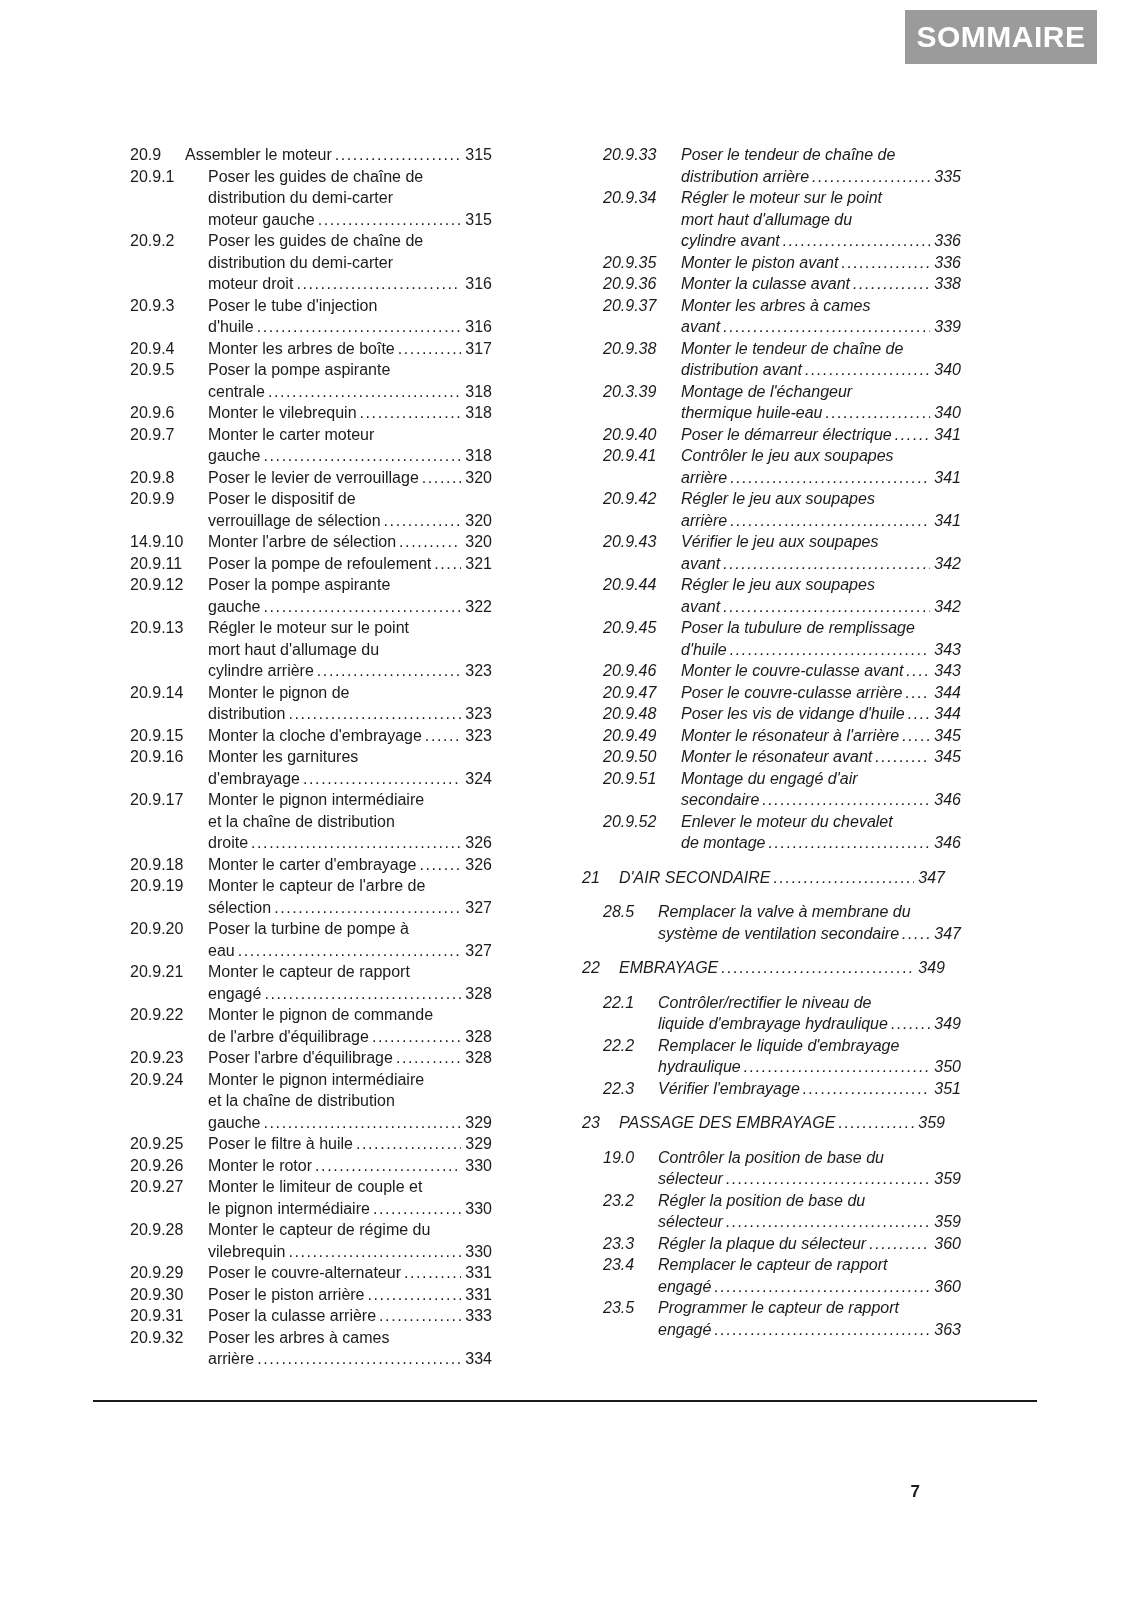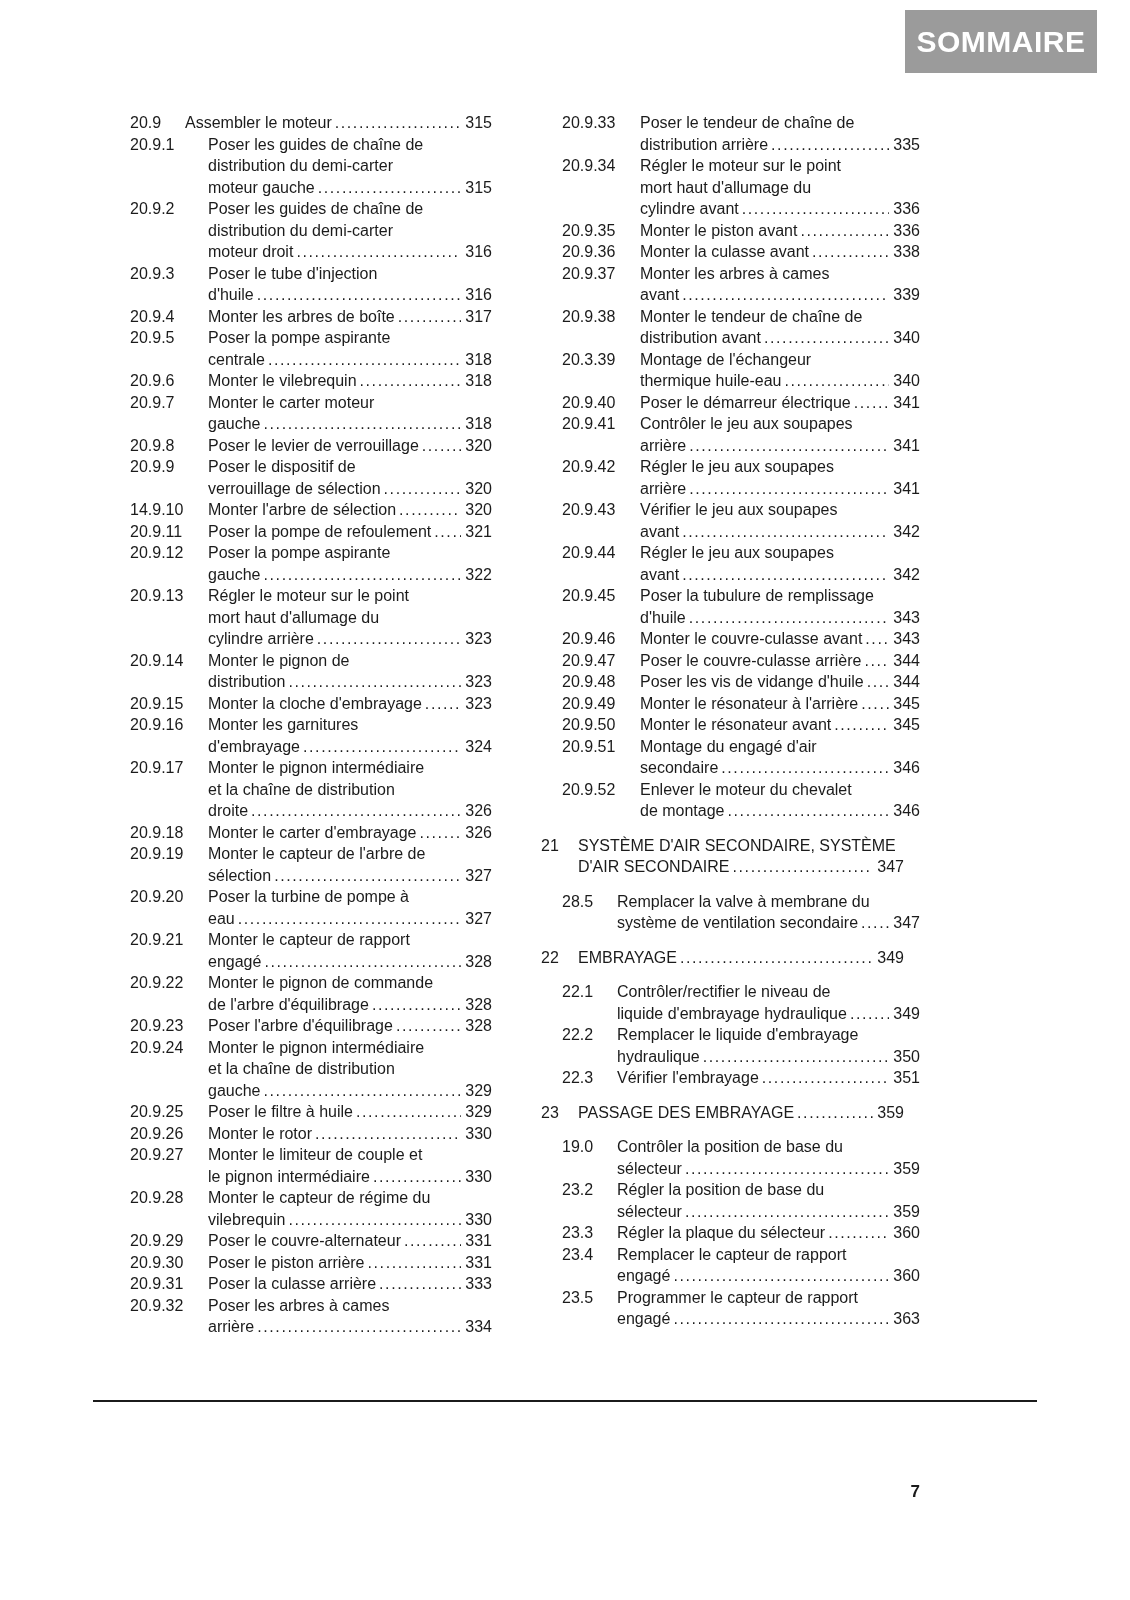--- a/index.html
+++ b/index.html
@@ -12,42 +12,43 @@
     font-family: "Liberation Sans", "DejaVu Sans", sans-serif;
     color: var(--body-text, #1b1b1b);
   }
 
   
   .header-box {
     position: absolute;
     top: 10px;
     right: 33px;
     width: 192px;
-    height: 63px;
+    height: 54px;
     background: var(--header-bg, #9b9b9b);
     display: flex;
     align-items: center;
     justify-content: center;
   }
   .header-title {
     color: var(--header-text, #ffffff);
     font-size: 30px;
     font-weight: bold;
     letter-spacing: 0.5px;
   }
 
   
   .toc {
     position: absolute;
-    top: 112px;
+    top: 144px;
     left: 93px;
     display: flex;
+    gap: 41px;
   }
   .col-left  { width: 399px; margin-right: 33px; }
-  .col-right { width: 395px; }
+  .col-right { width: 395px; font-style: italic; }
 
   .entry {
     display: flex;
     font-size: 16px;
     line-height: 21.5px;
   }
   .entry .num { flex: 0 0 78px; }
   .entry.section .num { flex-basis: 55px; }
   .entry.chapter .num { flex-basis: 37px; }
   .entry.section, .entry.subsection { padding-left: 37px; }
@@ -658,21 +659,20 @@
           <div class="tline last">
             <span class="txt">de montage</span>
             <span class="dots" aria-hidden="true">......................................................................................................................................................</span>
             <span class="pg">346</span>
           </div>
         </div>
       </div>
       <div class="entry chapter">
         <span class="num">21</span>
         <div class="body">
-          <div class="tline">SYSTÈME D'AIR SECONDAIRE, SYSTÈME</div>
           <div class="tline last">
             <span class="txt">D'AIR SECONDAIRE</span>
             <span class="dots" aria-hidden="true">......................................................................................................................................................</span>
             <span class="pg">347</span>
           </div>
         </div>
       </div>
       <div class="entry section">
         <span class="num">28.5</span>
         <div class="body">

